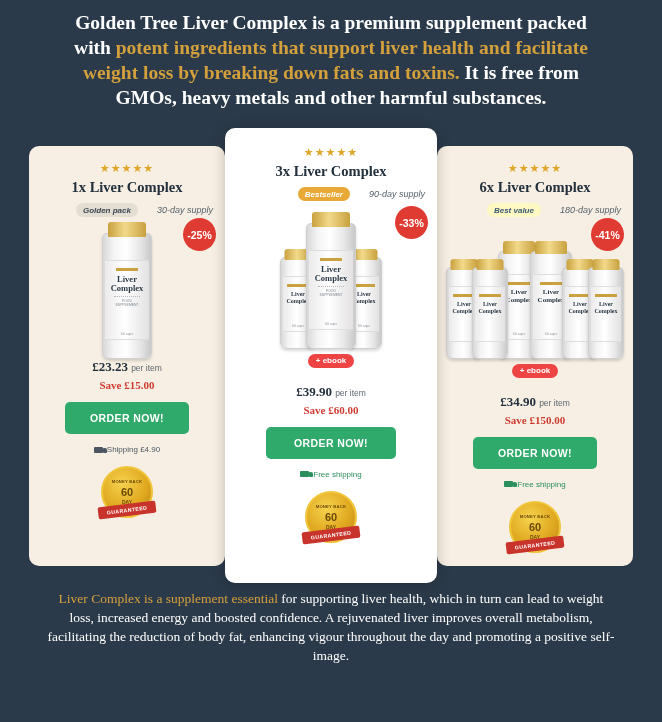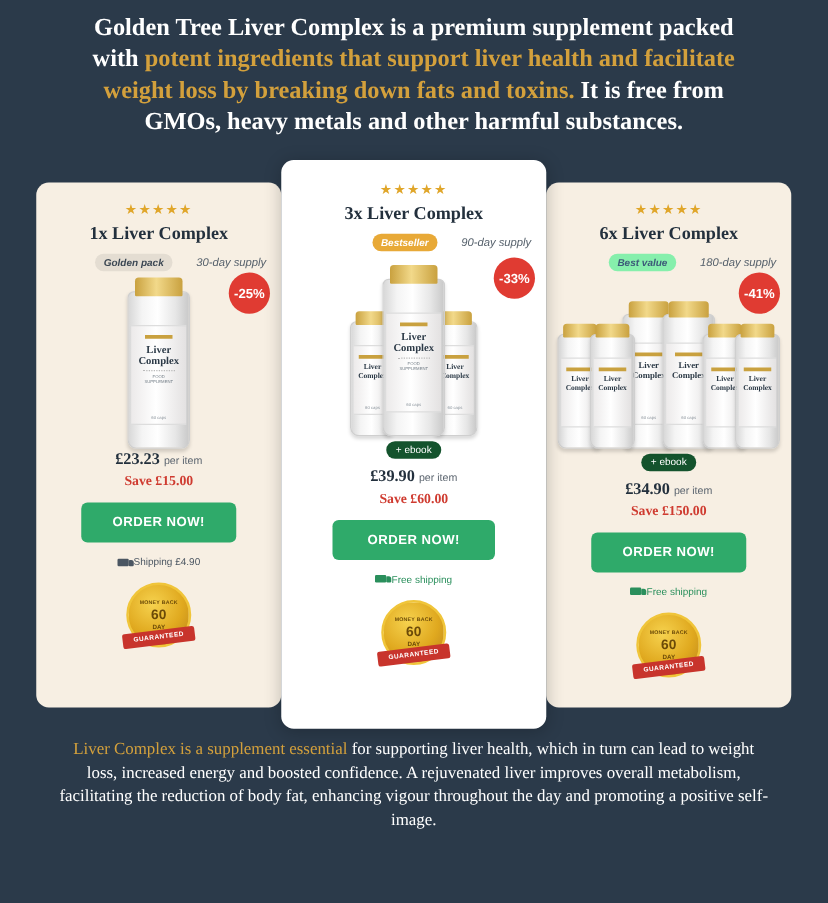--- a/index.html
+++ b/index.html
@@ -86,21 +86,21 @@
   .pill {
     border-radius: 9px;
     padding: 2.5px 7px;
     font-weight: 700;
     color: #3b4753;
     background: #e4ddd2;
     white-space: nowrap;
     font-size: 8px;
   }
   .pill.bestseller { background: #e8a937; color: #ffffff; }
-  .pill.bestvalue { background: #86efac; color: #3c5a78; margin-left: 10px; }
+  .pill.bestvalue { background: #fef9c3; color: #3c5a78; margin-left: 10px; }
   .supply {
     color: #55606b;
     font-size: 9px;
     white-space: nowrap;
   }
 
   
   .discount {
     position: absolute;
     right: 9px;
@@ -192,27 +192,27 @@
   .bottle.big .label { top: 26px; height: 80px; }
   .bottle.big .lname { font-size: 8.5px; line-height: 9px; }
   .bottle.small { width: 36px; height: 92px; z-index: 1; }
   .bottle.small .cap { width: 27px; height: 11px; top: -9px; }
   .bottle.small .label { top: 18px; height: 56px; }
   .bottle.small .lname { font-size: 6px; line-height: 6.5px; }
 
   
   .ebook {
     display: inline-block;
-    background: #14532d;
+    background: #ef4444;
     color: #fff;
     font-size: 8px;
-    font-weight: 400;
+    font-weight: 700;
     border-radius: 9px;
     padding: 2.5px 8px;
-    margin-bottom: 6px;
+    margin-bottom: 16px;
   }
   .price-row {
     font-family: "Liberation Serif", serif;
     color: #23303d;
     font-size: 13px;
     font-weight: 700;
   }
   .price-row .per {
     font-family: "Liberation Sans", sans-serif;
     font-size: 8.5px;

